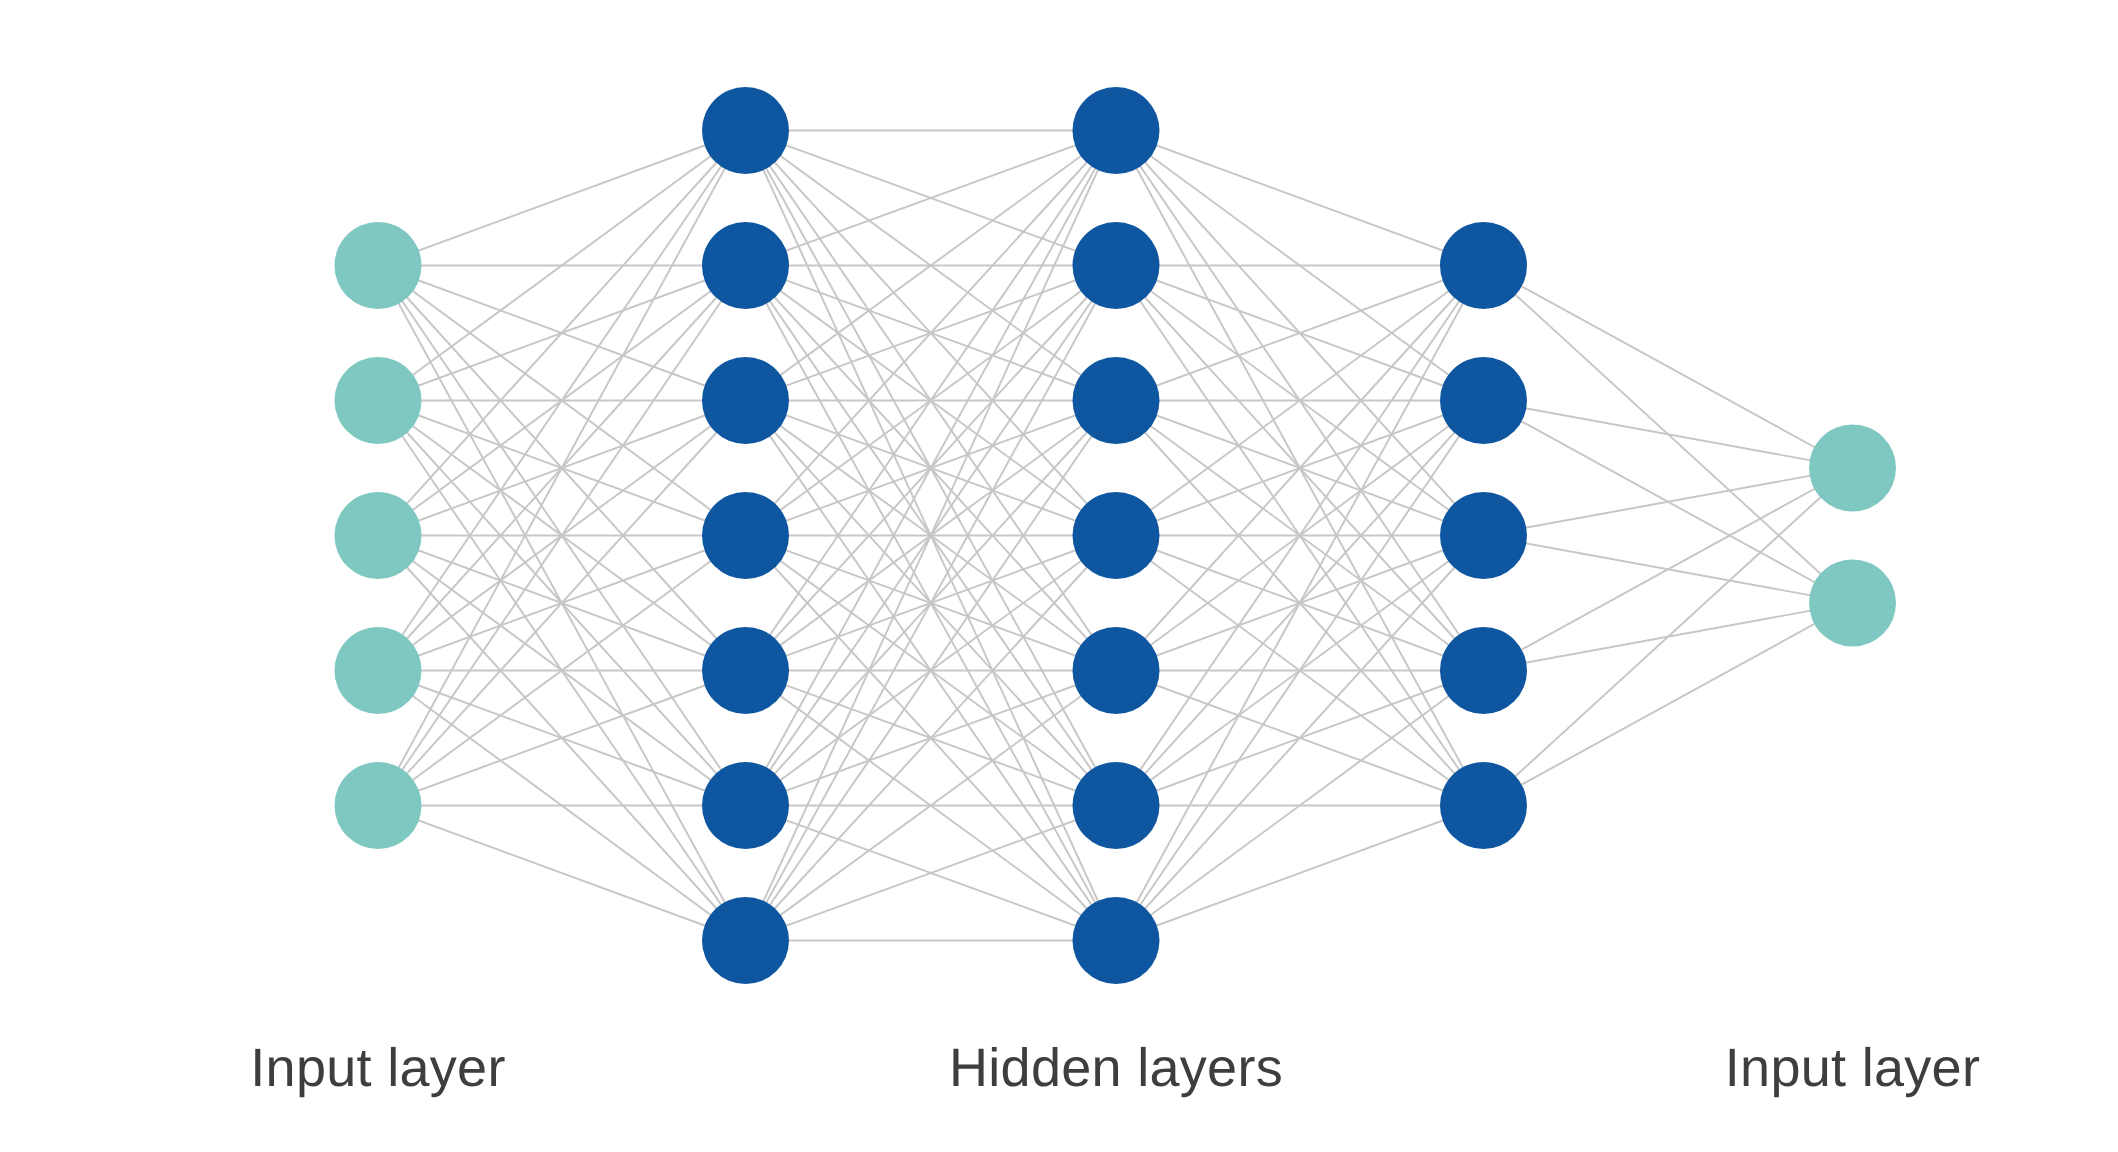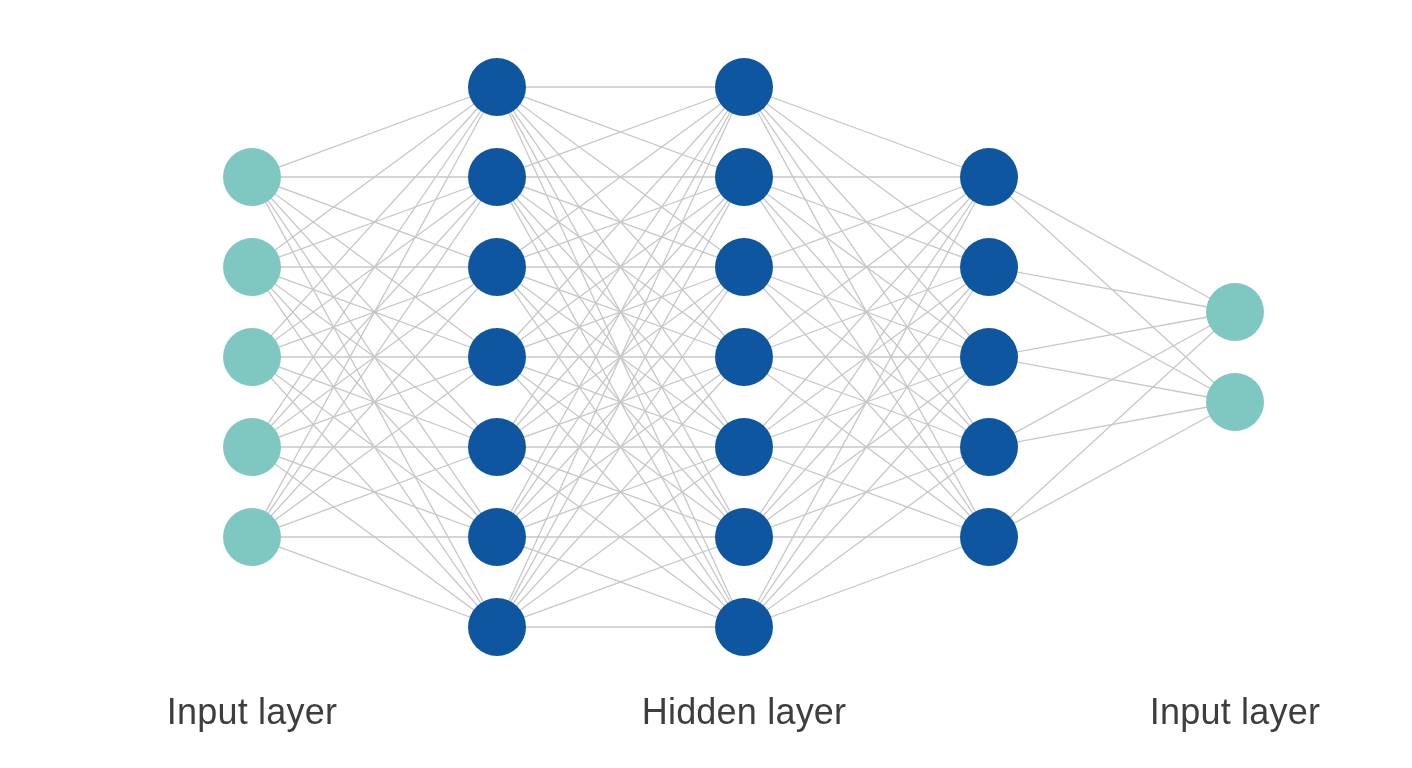--- a/index.html
+++ b/index.html
@@ -190,16 +190,16 @@
       <circle cx="989" cy="267" r="29" fill="#0F56A0"></circle>
       <circle cx="989" cy="357" r="29" fill="#0F56A0"></circle>
       <circle cx="989" cy="447" r="29" fill="#0F56A0"></circle>
       <circle cx="989" cy="537" r="29" fill="#0F56A0"></circle>
       <circle cx="1235" cy="312" r="29" fill="#7FC8C1"></circle>
       <circle cx="1235" cy="402" r="29" fill="#7FC8C1"></circle>
     </svg>
 
   <div class="layer-label" id="layer-label-0" style="left: 252px; top: 712px; color: rgb(62, 62, 62);">Input layer</div>
 
-  <div class="layer-label" id="layer-label-1" style="left: 744px; top: 712px; color: rgb(62, 62, 62);">Hidden layer</div>
+  <div class="layer-label" id="layer-label-1" style="left: 744px; top: 712px; color: rgb(62, 62, 62);">Hidden layers</div>
 
   <div class="layer-label" id="layer-label-2" style="left: 1235px; top: 712px; color: rgb(62, 62, 62);">Input layer</div>
 </div>
 
 </body></html>

